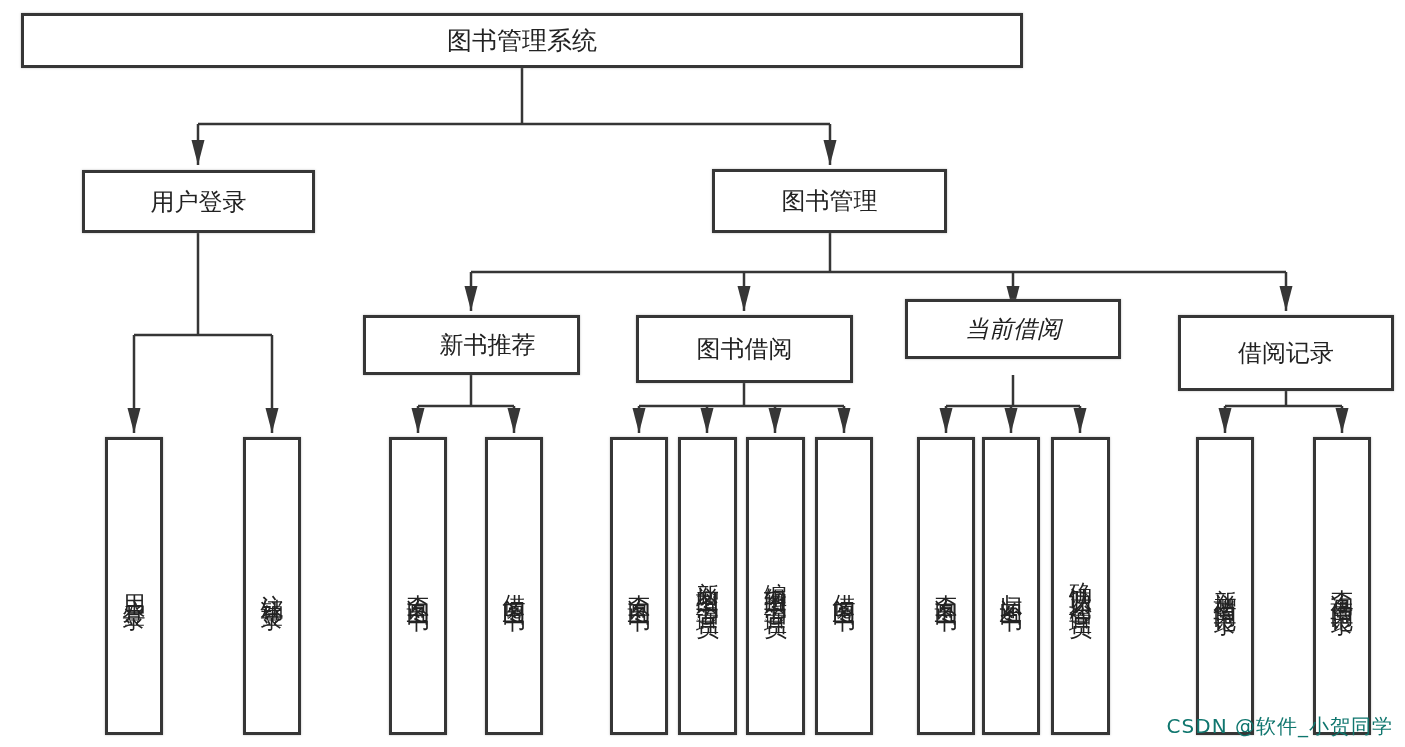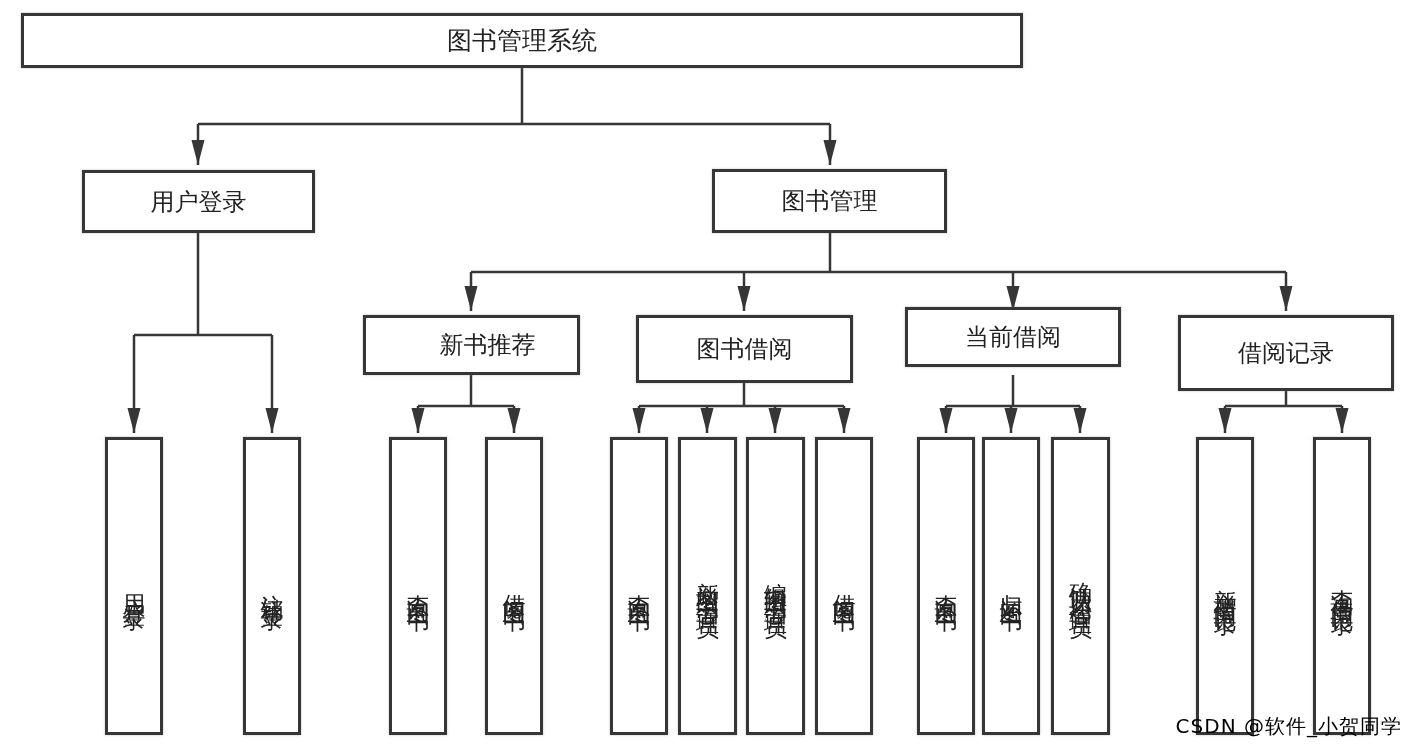--- a/index.html
+++ b/index.html
@@ -34,24 +34,24 @@
   .leaf { font-size: 23px; }
   .leaf .vtext {
     writing-mode: vertical-rl;
     text-orientation: mixed;
     letter-spacing: 5px;
     line-height: 1.0;
     max-height: 284px;
   }
   .watermark {
     position: absolute;
-    right: 3px;
+    right: 12px;
     top: 713px;
     font-size: 20px;
-    color: #000000;
+    color: #0f766e;
     letter-spacing: 1px;
     white-space: nowrap;
   }
 </style>
 </head>
 <body>
 
 <div id="canvas">
 
   <svg id="wires" viewBox="0 0 1405 747" xmlns="http://www.w3.org/2000/svg">
@@ -114,21 +114,21 @@
   <div class="node lvl2" style="left:712px; top:169px; width:235px; height:64px;">
     <span>图书管理</span>
   </div>
 
   <div class="node lvl3" style="left:363px; top:315px; width:217px; height:60px;padding-left:32px;">
     <span>新书推荐</span>
   </div>
   <div class="node lvl3" style="left:636px; top:315px; width:217px; height:68px;">
     <span>图书借阅</span>
   </div>
-  <div class="node lvl3" style="left:905px; top:307px; width:216px; height:60px;">
+  <div class="node lvl3" style="left:905px; top:299px; width:216px; height:60px;font-style:italic;">
     <span>当前借阅</span>
   </div>
   <div class="node lvl3" style="left:1178px; top:315px; width:216px; height:76px;">
     <span>借阅记录</span>
   </div>
 
   <div class="node leaf" style="left:105px; top:437px; width:58px; height:298px;">
     <span class="vtext">用户登录</span>
   </div>
   <div class="node leaf" style="left:243px; top:437px; width:58px; height:298px;">

